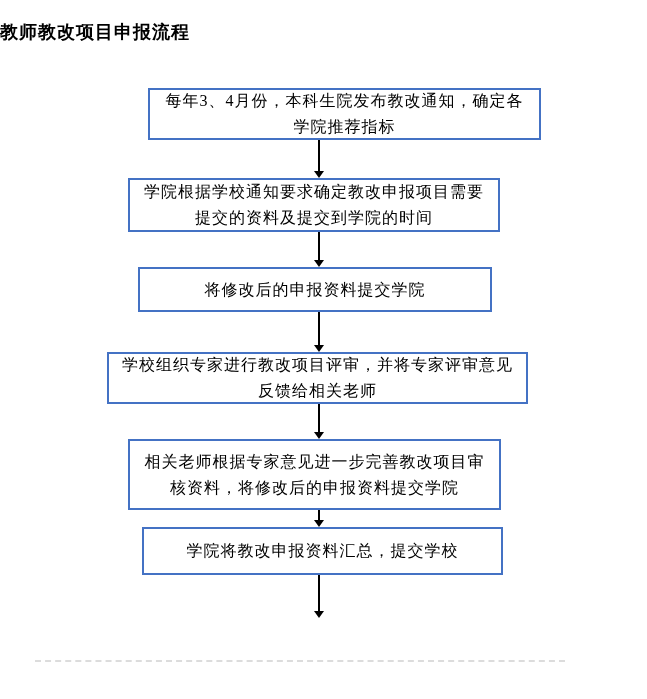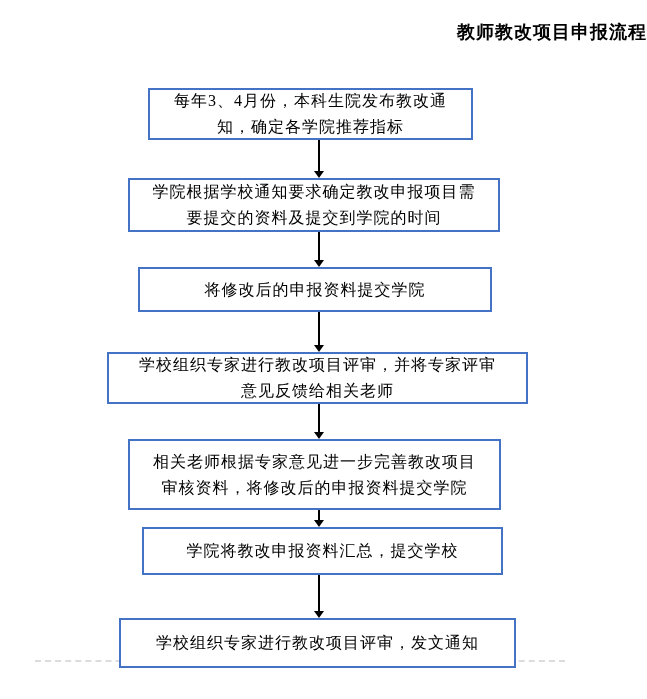--- a/index.html
+++ b/index.html
@@ -14,41 +14,41 @@
     background: #ffffff;
     overflow: hidden;
     font-family: "Liberation Serif", "DejaVu Serif", serif;
     color: #000000;
   }
   .title {
     position: absolute;
     top: 20px;
     left: 0;
     width: 100%;
-    text-align: right;
+    text-align: left;
     font-size: 18px;
     font-weight: bold;
     letter-spacing: 1px;
   }
   .flow-box {
     position: absolute;
     box-sizing: border-box;
     background: #ffffff;
     border: 2px solid #4472C4;
     display: flex;
     align-items: center;
     justify-content: center;
     text-align: center;
     font-size: 16px;
     line-height: 26px;
     letter-spacing: 1px;
     z-index: 2;
-    padding: 0 22px;
+    padding: 0 13px;
   }
-  .b1 { left: 148px; top: 88px;  width: 325px; height: 52px; padding: 0 10px; text-align: center; }
+  .b1 { left: 148px; top: 88px;  width: 393px; height: 52px; padding: 0 10px; text-align: center; }
   .b2 { left: 128px; top: 178px; width: 372px; height: 54px; }
   .b3 { left: 138px; top: 267px; width: 354px; height: 45px; }
   .b4 { left: 107px; top: 352px; width: 421px; height: 52px; }
   .b5 { left: 128px; top: 439px; width: 373px; height: 71px; }
   .b6 { left: 142px; top: 527px; width: 361px; height: 48px; }
   .b7 { left: 119px; top: 618px; width: 397px; height: 50px; }
 
   .arrow {
     position: absolute;
     left: 318px;
@@ -111,15 +111,14 @@
   <div class="flow-box b5">相关老师根据专家意见进一步完善教改项目审核资料，将修改后的申报资料提交学院</div>
 
   <div class="arrow a5"></div>
 
   <div class="flow-box b6">学院将教改申报资料汇总，提交学校</div>
 
   <div class="arrow a6"></div>
 
   <div class="page-break"></div>
 
-  <div class="flow-box b7">学校组织专家进行教改项目评审，发文通知</div>
 
 </div>
 
 </body></html>

